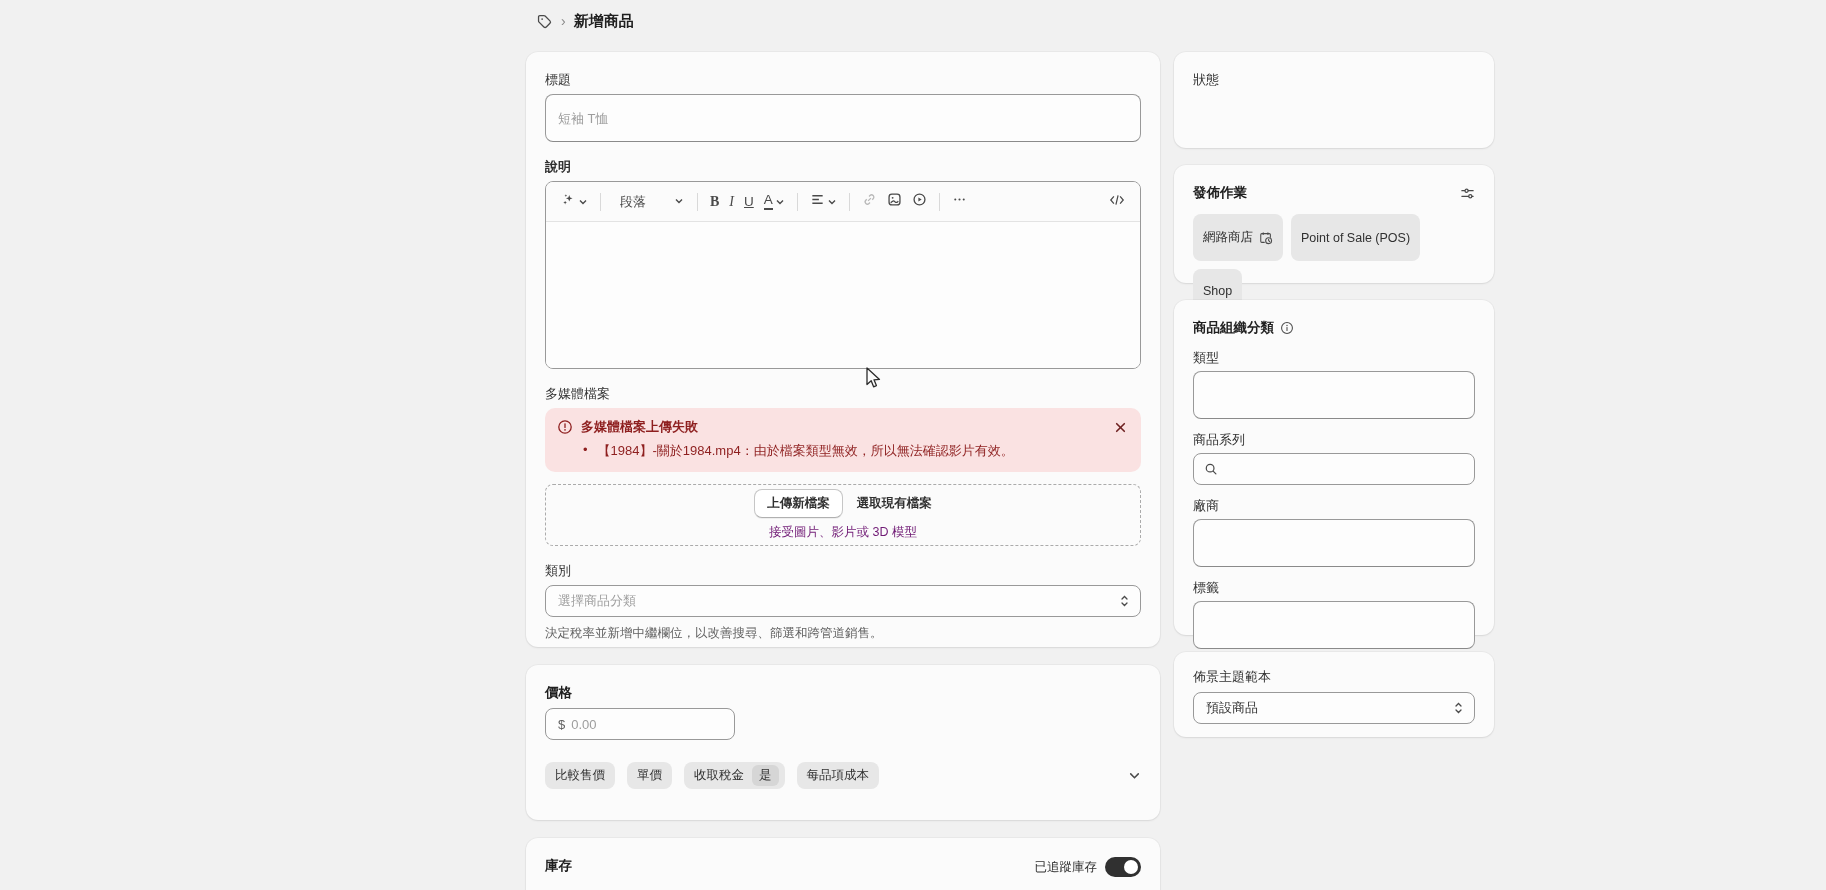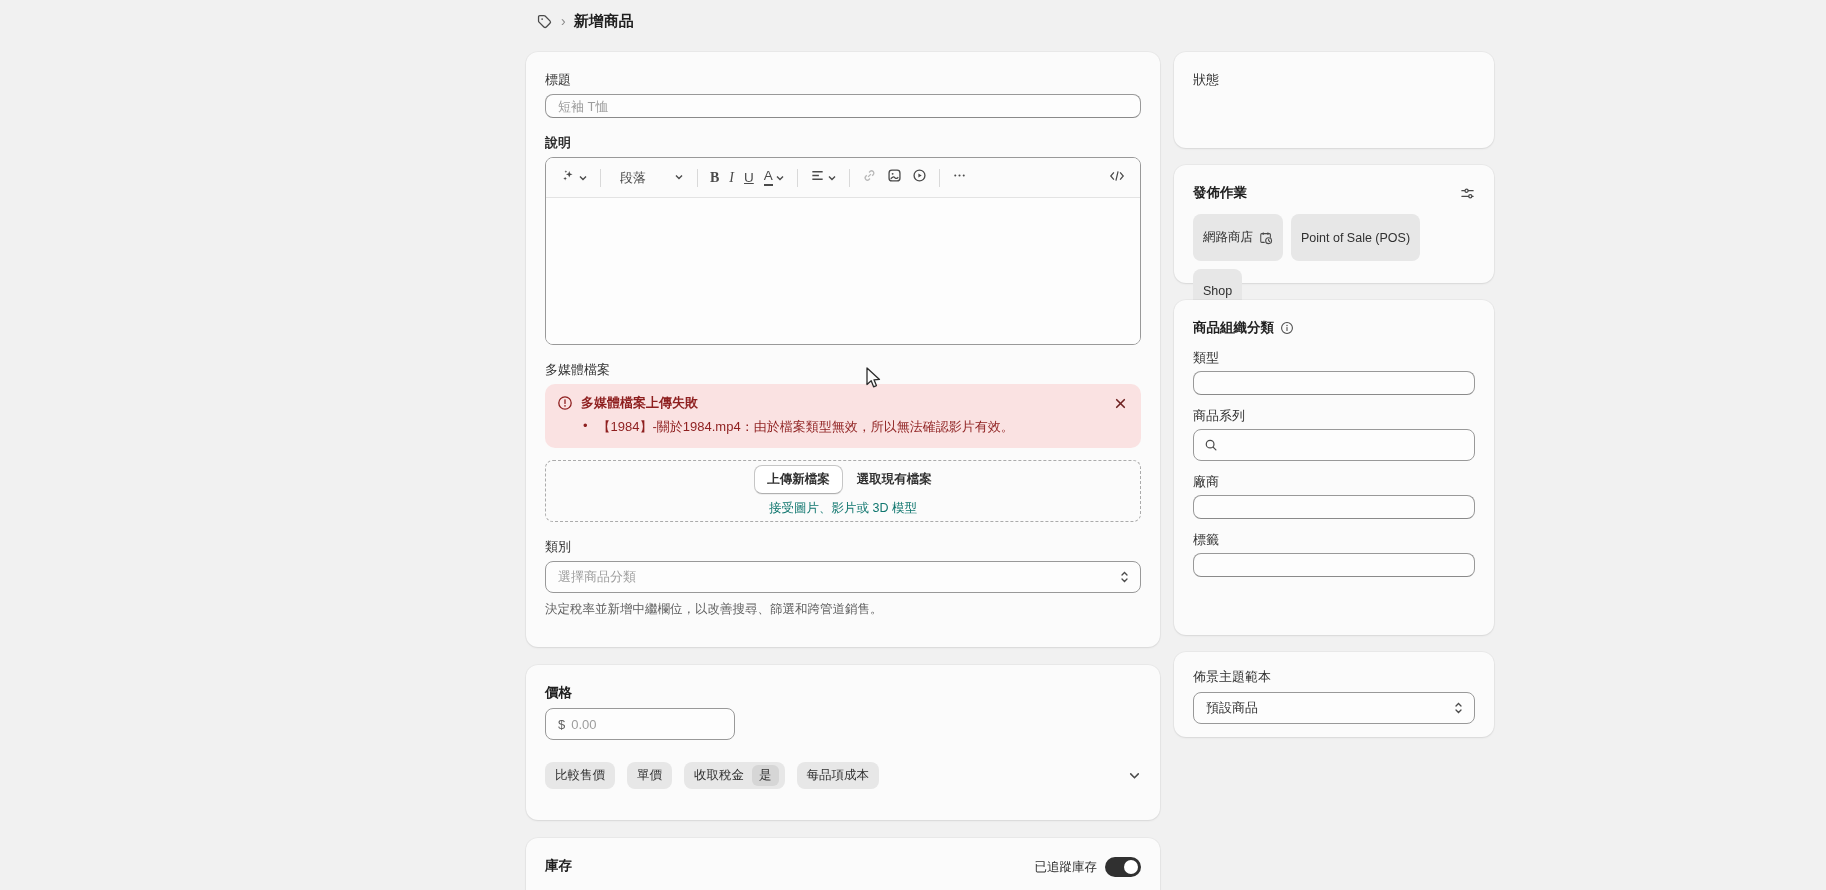--- a/index.html
+++ b/index.html
@@ -24,21 +24,21 @@
   }
   .main-card   { left:526px; width:634px; }
   .side-card   { left:1174px; width:320px; }
   .card-inner  { padding:19px 19px 18px 19px; }
 
   .fld-label { font-size:13px; color:#303030; display:block; }
   .help-text { font-size:12.5px; color:#616161; }
   .section-title { font-size:13.5px; font-weight:700; color:#202020; }
 
   .tb-input {
-    width:100%; height:24px; border:1px solid #999; border-bottom-color:#8a8a8a;
+    width:100%; height:48px; border:1px solid #999; border-bottom-color:#8a8a8a;
     border-radius:8px; background:#fdfdfd; padding:0 12px; font-size:13px;
     font-family:inherit; color:#303030; outline:none;
   }
   .tb-input::placeholder { color:#9d9d9d; }
 
   .select-box {
     height:32px; border:1px solid #999; border-radius:8px; background:#fdfdfd;
     display:flex; align-items:center; padding:0 10px 0 12px; font-size:13px; cursor:pointer;
   }
   .select-box .sel-text { flex:1; }
@@ -78,21 +78,21 @@
     margin-top:12px; border:1px dashed #ababab; border-radius:8px; height:62px;
     display:flex; flex-direction:column; align-items:center; justify-content:center; gap:6px;
   }
   .dz-row { display:flex; align-items:center; gap:14px; }
   .btn-secondary {
     background:#fff; border:1px solid #c6c6c6; border-bottom-color:#b0b0b0; border-radius:8px;
     box-shadow:0 1px 0 rgba(0,0,0,.05); font-size:12.5px; font-weight:600; color:#303030;
     padding:5px 12px; cursor:pointer; font-family:inherit;
   }
   .btn-plain { background:none; border:none; font-size:12.5px; font-weight:600; color:#303030; cursor:pointer; font-family:inherit; }
-  .dz-hint { font-size:12.5px; color:#0f766e; }
+  .dz-hint { font-size:12.5px; color:#701a75; }
 
   
   .price-input-wrap { margin-top:6px; width:190px; height:32px; border:1px solid #999; border-radius:8px;
     background:#fdfdfd; display:flex; align-items:center; padding:0 12px; gap:6px; }
   .price-prefix { color:#616161; font-size:13px; }
   .price-input { border:none; outline:none; background:transparent; width:120px; font-size:13px; font-family:inherit; }
   .price-input::placeholder { color:#9d9d9d; }
   .pills-row { display:flex; align-items:center; gap:12px; margin-top:22px; }
   .pill {
     background:#e7e7e7; border-radius:8px; font-size:12.5px; color:#303030;

